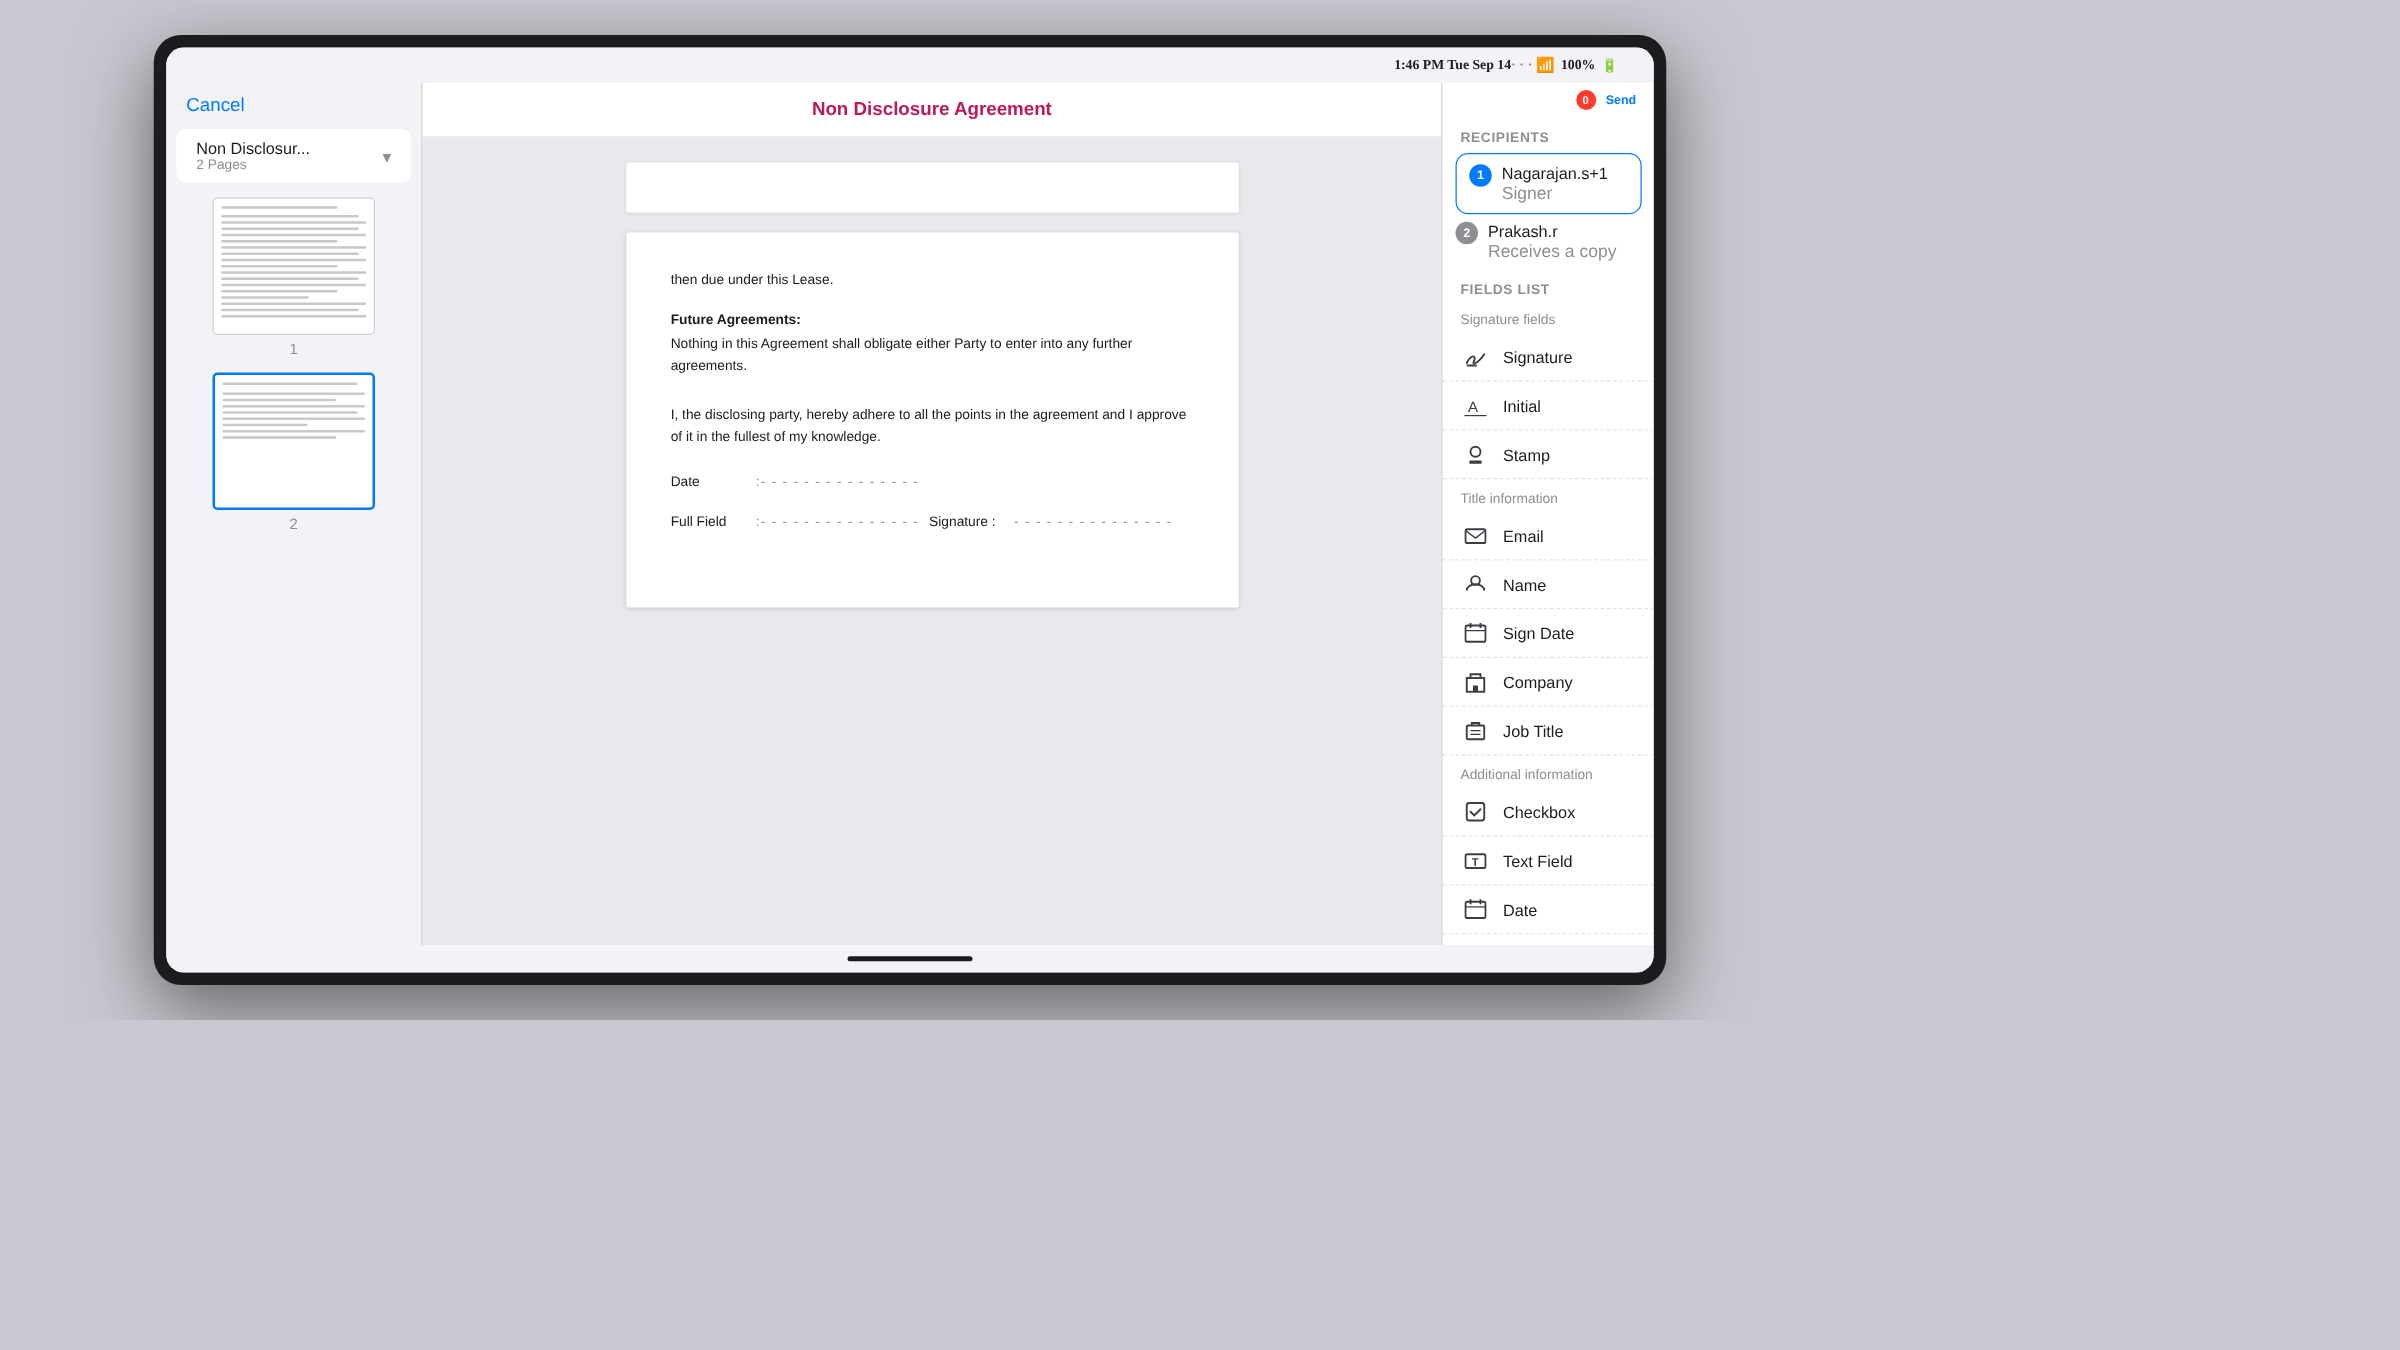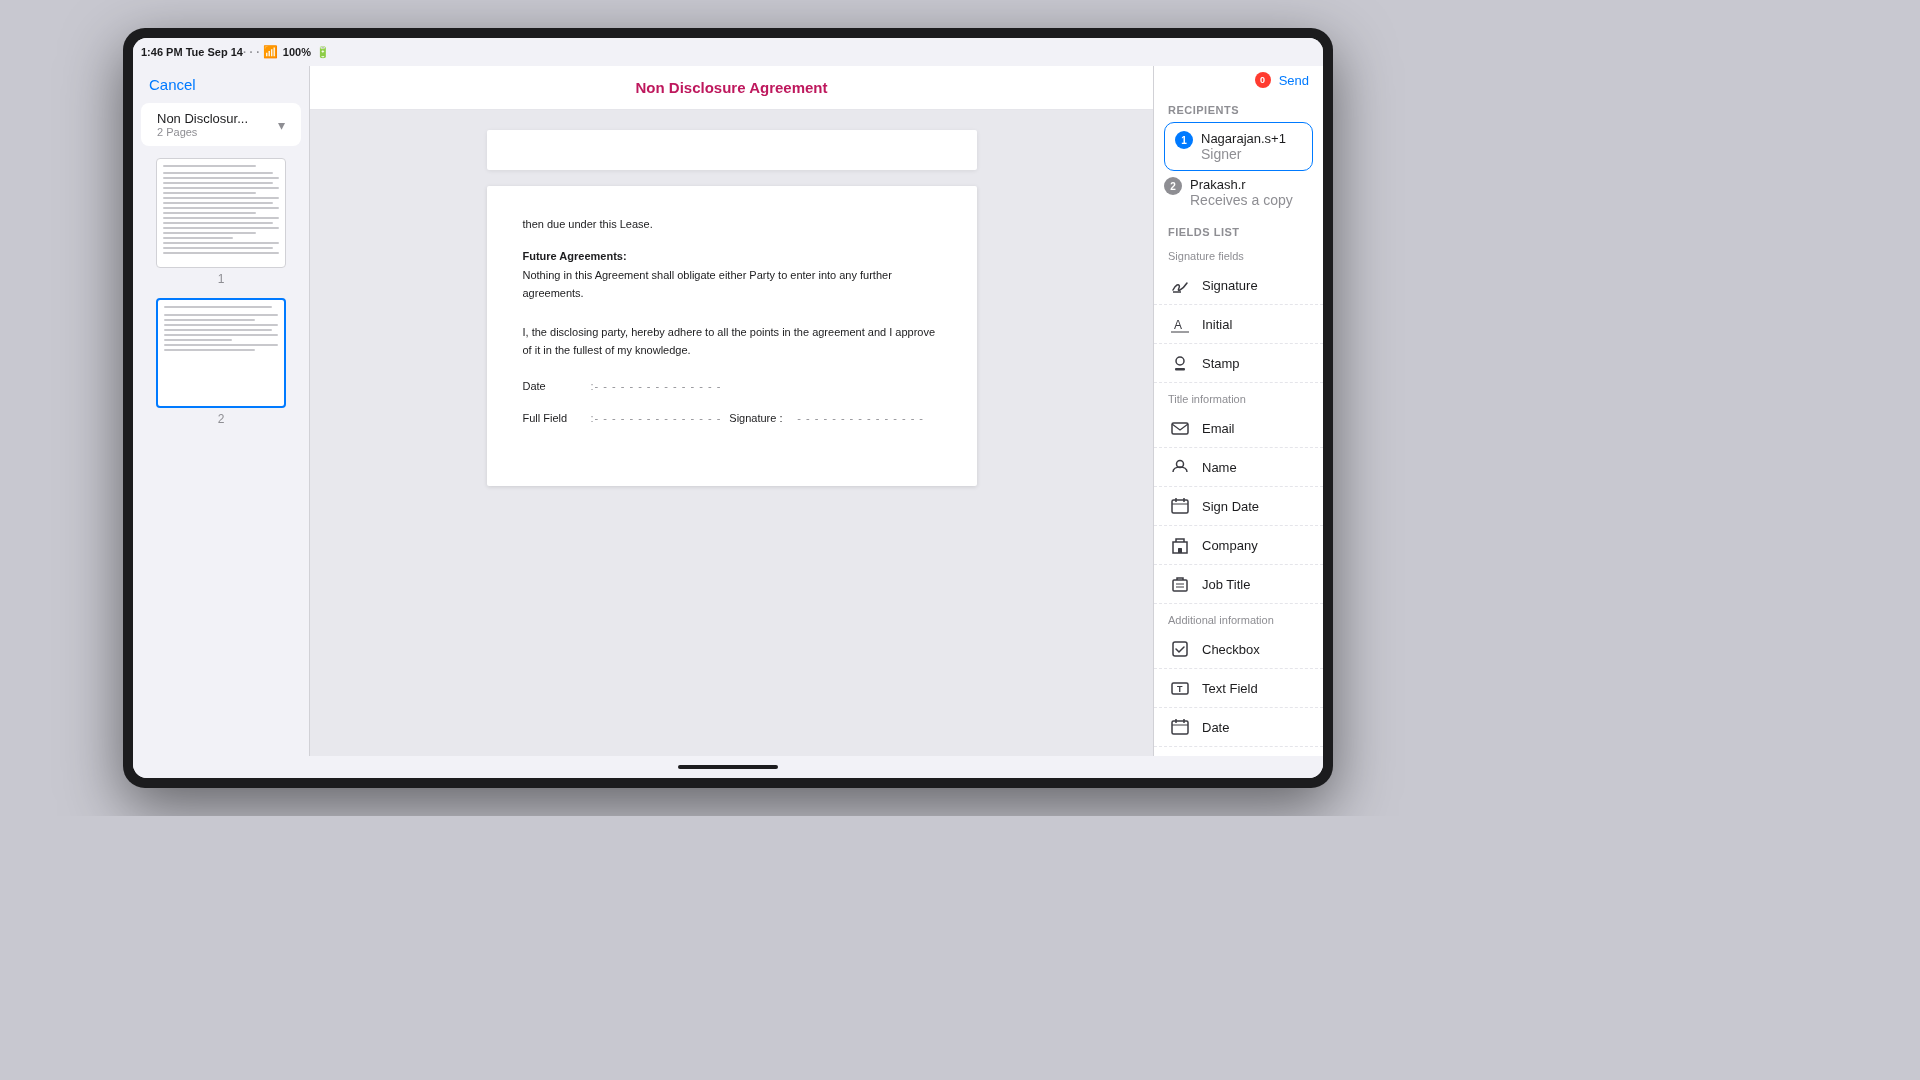--- a/index.html
+++ b/index.html
@@ -34,26 +34,27 @@
       display: flex;
       flex-direction: column;
     }
 
     
     .status-bar {
       height: 28px;
       background: #f2f2f7;
       display: flex;
       align-items: center;
-      justify-content: flex-start;
-      padding: 0 8px;
+      justify-content: flex-end;
+      padding: 0 28px;
       font-size: 11px;
       font-weight: 600;
       color: #1c1c1e;
       flex-shrink: 0;
+      font-family: Liberation Serif, serif;
     }
 
     .status-time {
       font-size: 11px;
       font-weight: 600;
     }
 
     .status-center {
       font-size: 11px;
       color: #8e8e93;
@@ -73,21 +74,21 @@
 
     
     .app-container {
       flex: 1;
       display: flex;
       overflow: hidden;
     }
 
     
     .sidebar {
-      width: 177px;
+      width: 205px;
       background: #f2f2f7;
       display: flex;
       flex-direction: column;
       border-right: 1px solid #d1d1d6;
       flex-shrink: 0;
     }
 
     .sidebar-header {
       padding: 10px 16px;
       display: flex;
@@ -279,22 +280,22 @@
       align-items: center;
       justify-content: flex-end;
       padding: 6px 14px;
       gap: 8px;
     }
 
     .send-btn {
       background: none;
       border: none;
       color: #007aff;
-      font-size: 13px;
-      font-weight: 400;
+      font-size: 10px;
+      font-weight: 700;
       cursor: pointer;
       display: flex;
       align-items: center;
       gap: 4px;
       text-align: right;
     }
 
     .notification-badge {
       background: #ff3b30;
       color: #fff;

